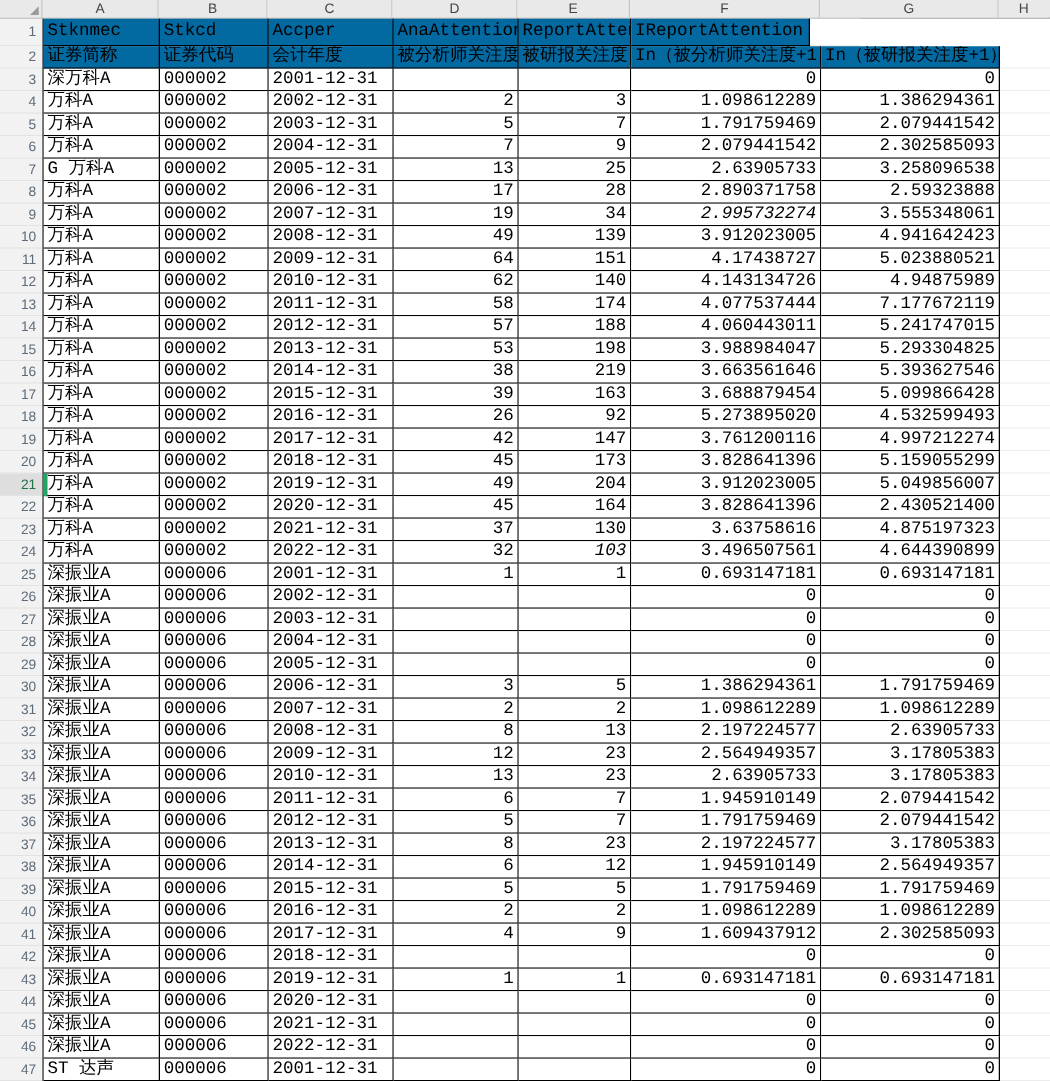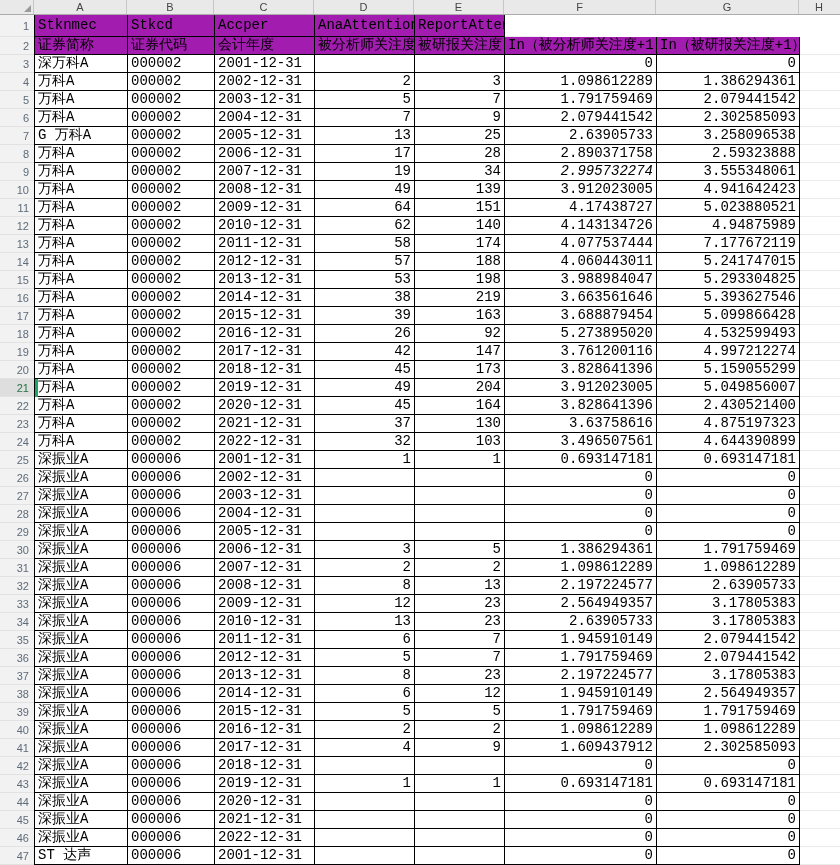--- a/index.html
+++ b/index.html
@@ -24,21 +24,21 @@
   .gcell.sel{background:#DEDEDE;color:#217346;}
   
   .grid{position:absolute;top:15px;left:34px;border-left:1px solid #000;}
   .row{display:flex;height:18px;}
   .row.h1{height:22px;}
   .cell{flex:none;box-sizing:border-box;border-right:1px solid #000;border-bottom:1px solid #000;
         position:relative;display:flex;align-items:center;white-space:nowrap;overflow:hidden;
         line-height:15px;background:#fff;}
   .txt{padding:0 3px;justify-content:flex-start;}
   .num{padding:0 3px;justify-content:flex-end;}
-  .hdr{background:#a21caf;}
+  .hdr{background:#0369a1;}
   .hfill{border-right:none;border-bottom:1px solid #ECECEC;background:#fff;}
   .active-bar{position:absolute;left:35px;top:379px;width:3px;height:18px;background:#1FA463;z-index:4;}
 </style>
 </head>
 <body>
 
 <div class="sheet">
   <div class="strip">
     <div class="corner">
       <div class="corner-tri"></div>
@@ -101,20 +101,21 @@
       <div class="gcell" style="height: 18px;">46</div>
       <div class="gcell" style="height: 18px;">47</div>
     </div>
   <div class="grid">
       <div class="row h1">
         <div class="cell hdr txt" style="width: 93px;">Stknmec</div>
         <div class="cell hdr txt" style="width: 87px;">Stkcd</div>
         <div class="cell hdr txt" style="width: 100px;">Accper</div>
         <div class="cell hdr txt" style="width: 100px;">AnaAttention</div>
         <div class="cell hdr txt" style="width: 90px;">ReportAttention</div>
+        <div class="cell hdr txt" style="width: 143px;">IReportAttention</div>
         <div class="cell hfill" style="width: 40px;"></div>
       </div>
       <div class="row">
         <div class="cell hdr txt" style="width: 93px;">证券简称</div>
         <div class="cell hdr txt" style="width: 87px;">证券代码</div>
         <div class="cell hdr txt" style="width: 100px;">会计年度</div>
         <div class="cell hdr txt" style="width: 100px;">被分析师关注度</div>
         <div class="cell hdr txt" style="width: 90px;">被研报关注度</div>
         <div class="cell hdr txt" style="width: 152px;">In（被分析师关注度+1）</div>
         <div class="cell hdr txt" style="width: 143px;">In（被研报关注度+1）</div>
@@ -328,21 +329,21 @@
         <div class="cell num" style="width: 90px;">130</div>
         <div class="cell num" style="width: 152px;">3.63758616</div>
         <div class="cell num" style="width: 143px;">4.875197323</div>
         <div class="cell hfill" style="width: 40px;"></div>
       </div>
       <div class="row">
         <div class="cell txt" style="width: 93px;">万科A</div>
         <div class="cell txt" style="width: 87px;">000002</div>
         <div class="cell txt" style="width: 100px;">2022-12-31</div>
         <div class="cell num" style="width: 100px;">32</div>
-        <div class="cell num" style="width: 90px;">103</div>
+        <div class="cell num" style="width: 90px; font-style: italic;">103</div>
         <div class="cell num" style="width: 152px;">3.496507561</div>
         <div class="cell num" style="width: 143px;">4.644390899</div>
         <div class="cell hfill" style="width: 40px;"></div>
       </div>
       <div class="row">
         <div class="cell txt" style="width: 93px;">深振业A</div>
         <div class="cell txt" style="width: 87px;">000006</div>
         <div class="cell txt" style="width: 100px;">2001-12-31</div>
         <div class="cell num" style="width: 100px;">1</div>
         <div class="cell num" style="width: 90px;">1</div>

